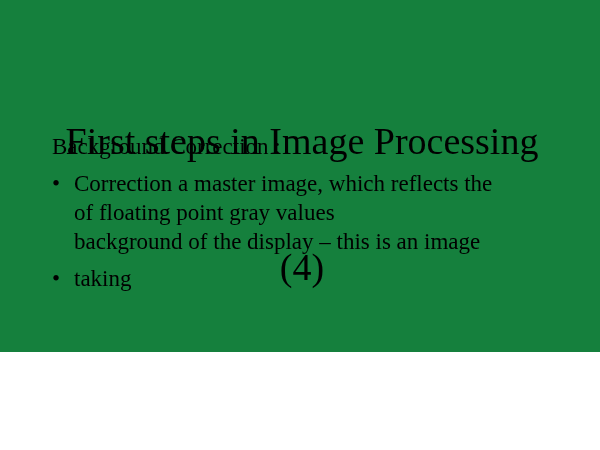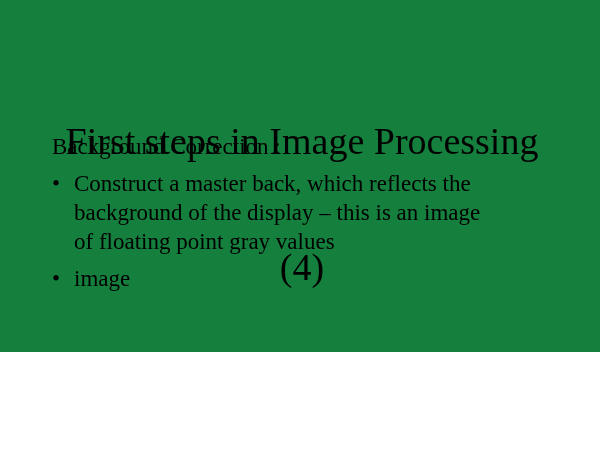--- a/index.html
+++ b/index.html
@@ -62,28 +62,28 @@
     <div class="title-line">(4)</div>
   </div>
 
   <div class="slide-body">
 
     <div class="intro-line">Background Correction :</div>
 
     <div class="bullet-item">
       <span class="bullet-glyph">•</span>
       <div class="bullet-text">
-        <div class="text-line">Construct a master back, which reflects the</div>
+        <div class="text-line">Correction a master image, which reflects the</div>
+        <div class="text-line">of floating point gray values</div>
         <div class="text-line">background of the display – this is an image</div>
-        <div class="text-line">of floating point gray values</div>
       </div>
     </div>
 
     <div class="bullet-item">
       <span class="bullet-glyph">•</span>
       <div class="bullet-text">
-        <div class="text-line">image</div>
+        <div class="text-line">taking</div>
       </div>
     </div>
 
   </div>
 
 </div>
 
 </body></html>

